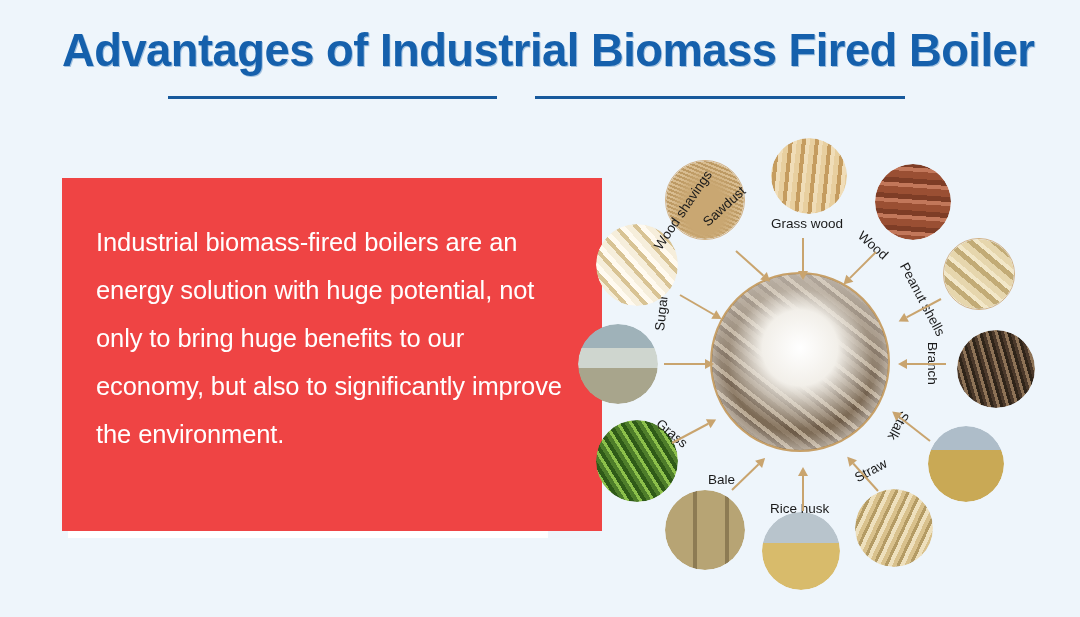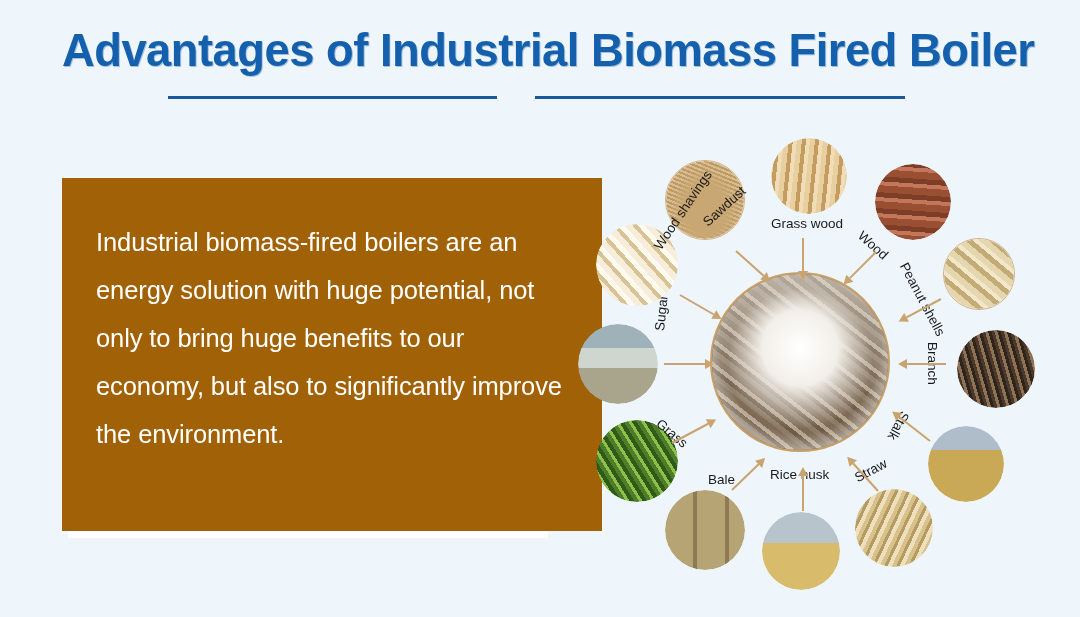--- a/index.html
+++ b/index.html
@@ -30,21 +30,21 @@
   .rule-left{left:0;width:329px;}
   .rule-right{left:367px;width:370px;}
 
   
   .text-panel-shadow{
     position:absolute;left:68px;top:184px;width:480px;height:354px;
     background:#ffffff;
   }
   .text-panel{
     position:absolute;left:62px;top:178px;width:540px;height:353px;
-    background:#a16207;
+    background:#ef4444;
     box-sizing:border-box;
     padding:40px 34px 0 34px;
   }
   .panel-text{
     color:#ffffff;
     font-size:25.5px;
     line-height:48px;
     font-family:"Liberation Sans",sans-serif;
     letter-spacing:-0.1px;
   }
@@ -192,21 +192,21 @@
     <div class="label" style="left:352px;top:296px;transform:rotate(118deg);transform-origin:left top;">Stalk</div>
 
     <div class="node" style="left:295px;top:369px;width:78px;height:78px;">
       <div class="fill tex-straw"></div>
     </div>
     <div class="label" style="left:292px;top:352px;transform:rotate(-28deg);transform-origin:left top;">Straw</div>
 
     <div class="node" style="left:202px;top:392px;width:78px;height:78px;">
       <div class="fill tex-ricehusk"></div>
     </div>
-    <div class="label" style="left:210px;top:347px;text-align:right;">Rice husk</div>
+    <div class="label" style="left:210px;top:381px;text-align:right;">Rice husk</div>
 
     <div class="node" style="left:105px;top:370px;width:80px;height:80px;">
       <div class="fill tex-bale"></div>
     </div>
     <div class="label" style="left:148px;top:352px;">Bale</div>
 
     <div class="node" style="left:36px;top:300px;width:82px;height:82px;">
       <div class="fill tex-grass"></div>
     </div>
     <div class="label" style="left:103px;top:296px;transform:rotate(40deg);transform-origin:left top;">Grass</div>

